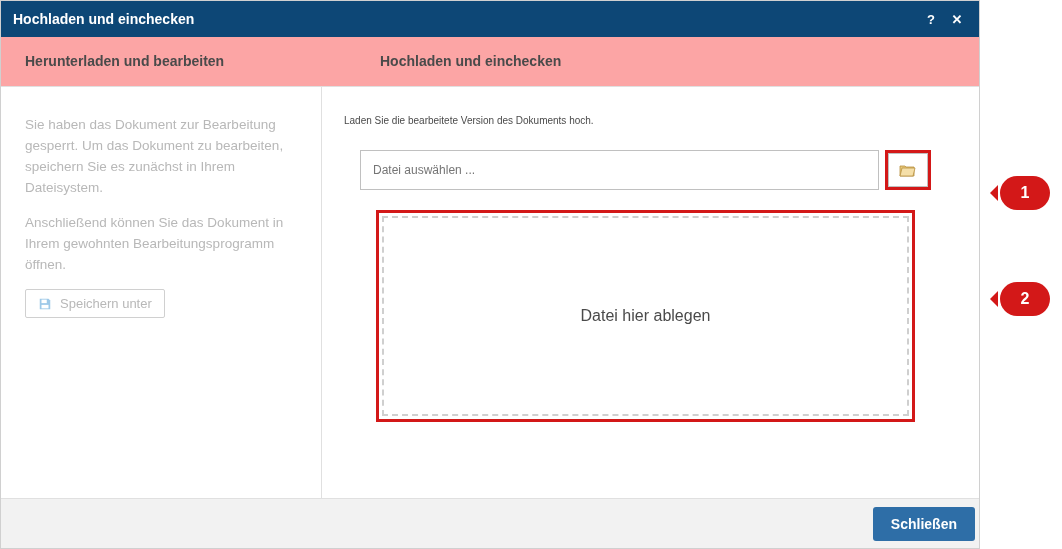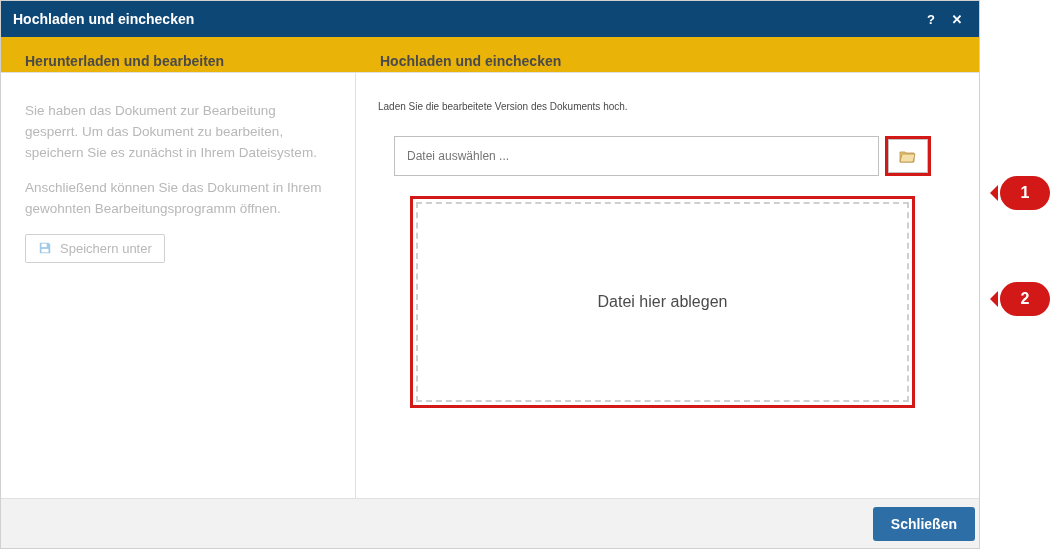--- a/index.html
+++ b/index.html
@@ -1,25 +1,25 @@
 <!DOCTYPE html>
 <html><head>
   <meta charset="utf-8">
   <style>
     * { box-sizing: border-box; margin: 0; padding: 0; }
     body { font-family: 'Segoe UI', Arial, sans-serif; background: #fff; width: 1062px; height: 549px; position: relative; }
     .dialog { width: 980px; height: 549px; display: flex; flex-direction: column; border: 1px solid #d0d0d0; }
     .titlebar { background: #0d4776; color: #fff; height: 36px; display: flex; align-items: center; padding: 0 12px; font-size: 14px; font-weight: 600; }
     .titlebar-title { flex: 1; }
     .titlebar-icon { width: 20px; height: 20px; display: flex; align-items: center; justify-content: center; cursor: pointer; margin-left: 6px; font-size: 13px; font-weight: bold; }
-    .subheader { background: #eab308; height: 36px; display: flex; border-bottom: 1px solid #e0e0e0; }
+    .subheader { background: #fca5a5; height: 50px; display: flex; border-bottom: 1px solid #e0e0e0; }
     .subheader-left { width: 355px; padding: 16px 24px 12px; color: #4a4a4a; font-size: 14px; font-weight: 600; }
     .subheader-right { flex: 1; padding: 16px 24px 12px; color: #4a4a4a; font-size: 14px; font-weight: 600; }
     .content { flex: 1; display: flex; background: #fff; }
-    .left-panel { width: 355px; border-right: 1px solid #e0e0e0; padding: 28px 24px; }
+    .left-panel { width: 321px; border-right: 1px solid #e0e0e0; padding: 28px 24px; }
     .info-text { color: #b8b8b8; font-size: 13.5px; line-height: 1.55; margin-bottom: 14px; }
     .save-btn { border: 1px solid #d0d0d0; background: #fff; color: #b8b8b8; padding: 6px 12px; font-size: 13px; display: inline-flex; align-items: center; gap: 8px; cursor: default; border-radius: 2px; }
     .save-icon { width: 14px; height: 14px; }
     .right-panel { flex: 1; padding: 28px 32px 20px 22px; }
     .instruction { color: #4a4a4a; font-size: 10px; margin-bottom: 24px; }
     .file-row { display: flex; margin: 0 16px 20px 16px; gap: 6px; align-items: stretch; }
     .file-input { flex: 1; border: 1px solid #c0c0c0; padding: 8px 12px; font-size: 12px; color: #888; background: #fff; }
     .file-browse-wrap { border: 3px solid #d31818; padding: 0px; }
     .file-browse { width: 40px; height: 34px; border: 1px solid #c0c0c0; background: #fff; display: flex; align-items: center; justify-content: center; cursor: pointer; }
     .dropzone-wrap { margin: 0 32px; border: 3px solid #d31818; padding: 3px; }

